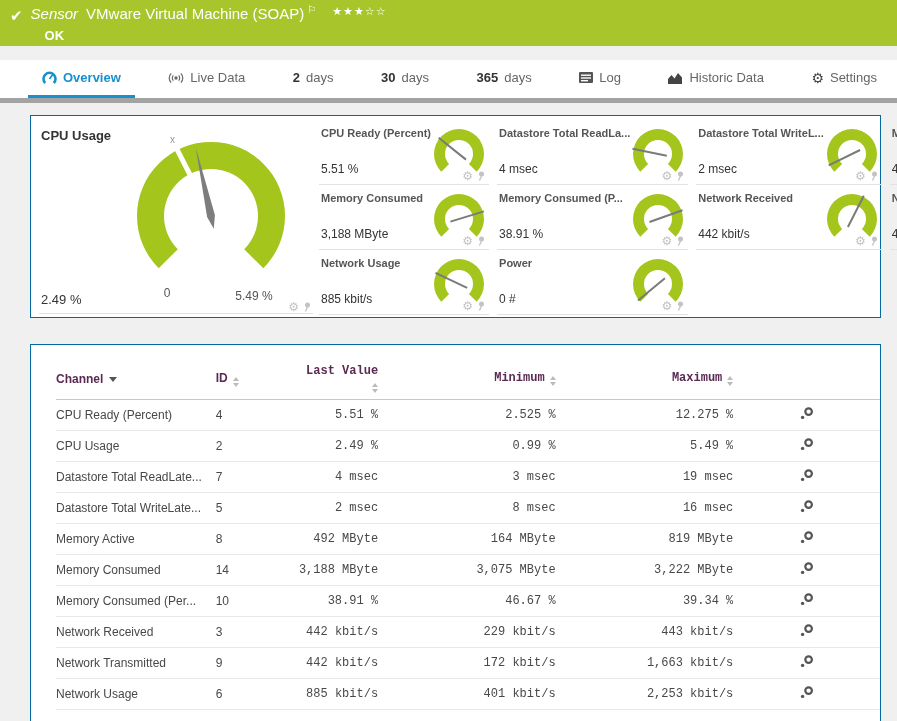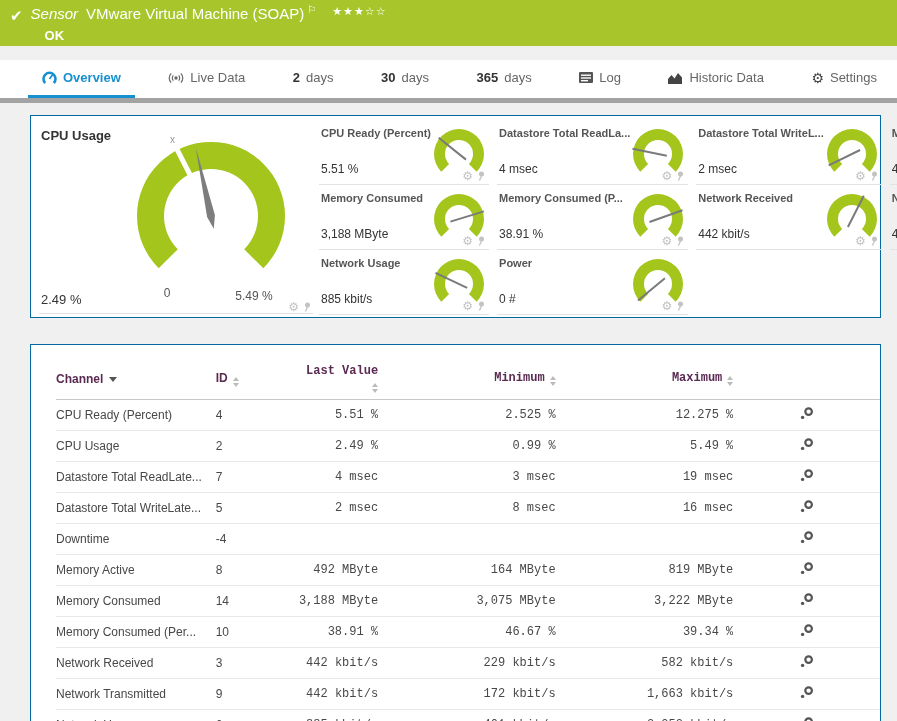--- a/index.html
+++ b/index.html
@@ -383,33 +383,20 @@
           <td class="ralign">8 msec</td>
           <td class="ralign">16 msec</td>
           <td class="setcol"><span class="wrench">
               <svg width="14" height="13" viewBox="0 0 14 13">
                 <circle cx="8.6" cy="4.6" r="3.3" fill="none" stroke="#555" stroke-width="2.2"></circle>
                 <circle cx="2.6" cy="10.4" r="1.7" fill="#555"></circle>
               </svg>
             </span></td>
         </tr>
         <tr>
-          <td>Downtime</td>
-          <td>-4</td>
-          <td class="ralign"></td>
-          <td class="ralign"></td>
-          <td class="ralign"></td>
-          <td class="setcol"><span class="wrench">
-              <svg width="14" height="13" viewBox="0 0 14 13">
-                <circle cx="8.6" cy="4.6" r="3.3" fill="none" stroke="#555" stroke-width="2.2"></circle>
-                <circle cx="2.6" cy="10.4" r="1.7" fill="#555"></circle>
-              </svg>
-            </span></td>
-        </tr>
-        <tr>
           <td>Memory Active</td>
           <td>8</td>
           <td class="ralign">492 MByte</td>
           <td class="ralign">164 MByte</td>
           <td class="ralign">819 MByte</td>
           <td class="setcol"><span class="wrench">
               <svg width="14" height="13" viewBox="0 0 14 13">
                 <circle cx="8.6" cy="4.6" r="3.3" fill="none" stroke="#555" stroke-width="2.2"></circle>
                 <circle cx="2.6" cy="10.4" r="1.7" fill="#555"></circle>
               </svg>
@@ -439,21 +426,21 @@
                 <circle cx="8.6" cy="4.6" r="3.3" fill="none" stroke="#555" stroke-width="2.2"></circle>
                 <circle cx="2.6" cy="10.4" r="1.7" fill="#555"></circle>
               </svg>
             </span></td>
         </tr>
         <tr>
           <td>Network Received</td>
           <td>3</td>
           <td class="ralign">442 kbit/s</td>
           <td class="ralign">229 kbit/s</td>
-          <td class="ralign">582 kbit/s</td>
+          <td class="ralign">443 kbit/s</td>
           <td class="setcol"><span class="wrench">
               <svg width="14" height="13" viewBox="0 0 14 13">
                 <circle cx="8.6" cy="4.6" r="3.3" fill="none" stroke="#555" stroke-width="2.2"></circle>
                 <circle cx="2.6" cy="10.4" r="1.7" fill="#555"></circle>
               </svg>
             </span></td>
         </tr>
         <tr>
           <td>Network Transmitted</td>
           <td>9</td>

